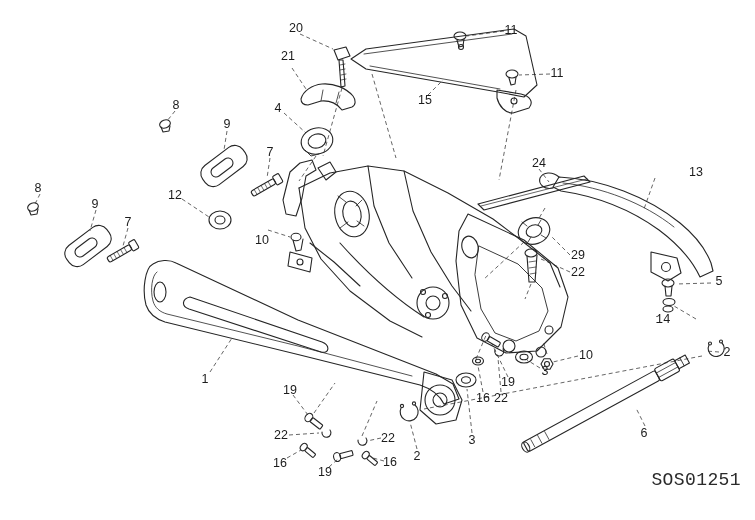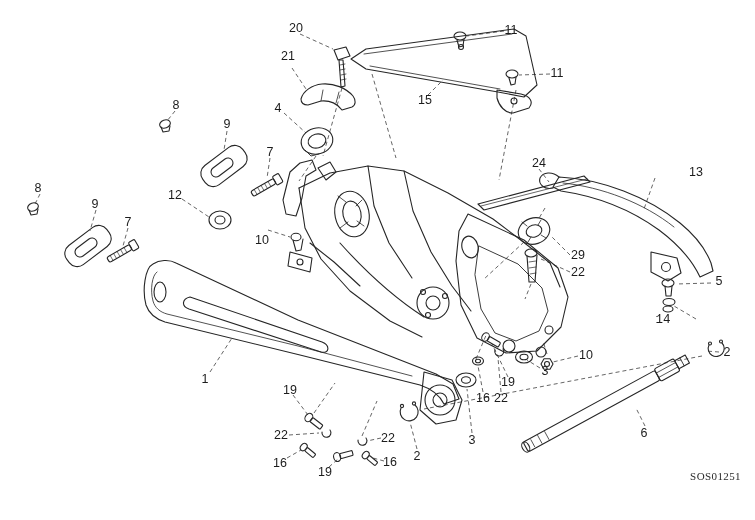--- a/index.html
+++ b/index.html
@@ -5,22 +5,22 @@
   html,body{margin:0;padding:0;background:#ffffff;}
   .stage{position:relative;width:755px;height:496px;background:#fff;font-family:"Liberation Sans",sans-serif;overflow:hidden;}
   .stage svg{position:absolute;left:0;top:0;}
   .callout{
     position:absolute;transform:translate(-50%,-50%);
     font-size:12.5px;color:#1c1c1c;line-height:1;font-family:"Liberation Sans",sans-serif;
     user-select:none;white-space:nowrap;
   }
   .code{
     position:absolute;right:14px;top:470px;
-    font-size:11px;color:#2a2a2a;letter-spacing:.4px;
-    font-family:Liberation Serif, serif;
+    font-size:18px;color:#2a2a2a;letter-spacing:.4px;
+    font-family:Liberation Mono, monospace;
   }
 </style>
 </head>
 <body>
 
 <div class="stage">
 
   <svg width="755" height="520" viewBox="0 0 755 520">
 
     <g stroke="#555555" stroke-width="0.9" stroke-dasharray="4 3" fill="none">

